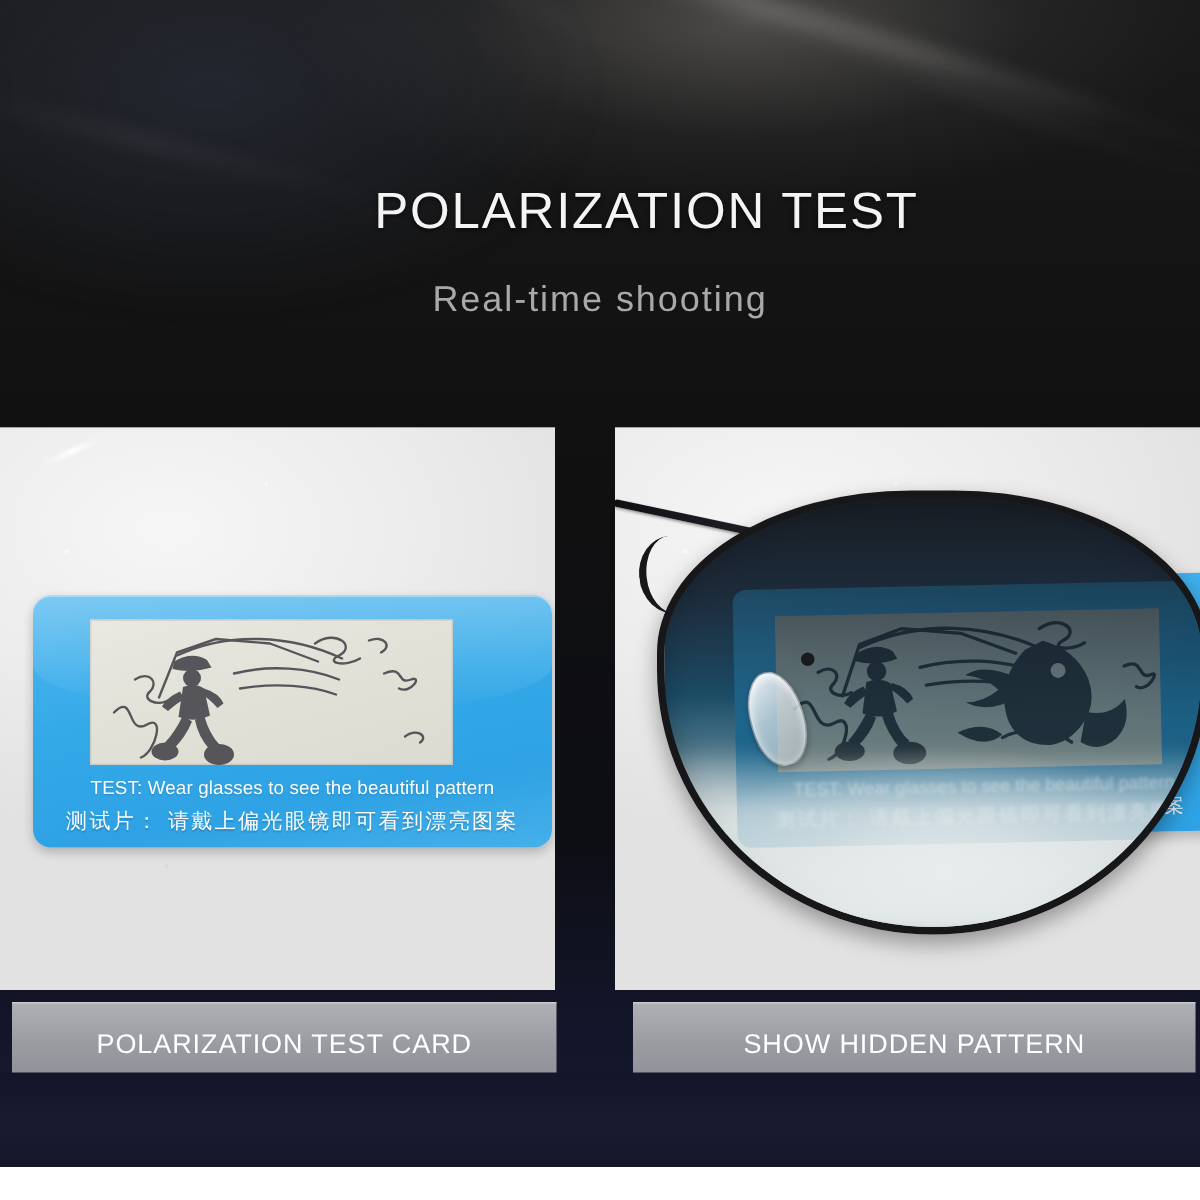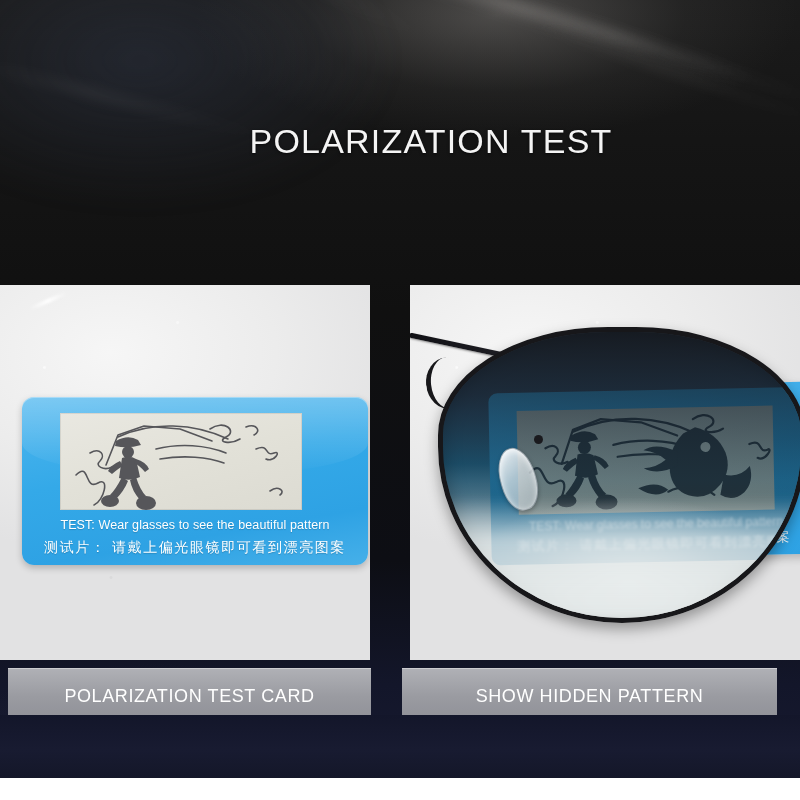--- a/index.html
+++ b/index.html
@@ -251,21 +251,21 @@
     display: flex;
     align-items: center;
     justify-content: center;
     color: #ffffff;
     font-size: 18px;
     letter-spacing: .6px;
     background: linear-gradient(180deg, #b0b1b6 0%, #9a9ba1 50%, #8e8f96 100%);
     box-shadow: inset 0 1px 0 rgba(255,255,255,.35);
   }
   .caption.left  { left: 8px;   width: 363px; }
-  .caption.right { left: 402px; width: 375px; }
+  .caption.right { left: 422px; width: 375px; }
 
   .bottom-band {
     position: absolute;
     left: 0; top: 715px; width: 800px; height: 63px;
     background: linear-gradient(180deg, #13162a 0%, #181b31 55%, #141729 100%);
   }
   .bottom-white {
     position: absolute; left: 0; top: 778px; width: 800px; height: 22px;
     background: #ffffff;
   }
@@ -278,20 +278,21 @@
   <div class="backdrop">
     <div class="glow-tl"></div>
     <div class="streak s1"></div>
     <div class="streak s2"></div>
     <div class="streak s3"></div>
     <div class="streak s4"></div>
     <div class="streak s5"></div>
   </div>
 
   <div class="headline">POLARIZATION TEST</div>
+  <div class="subhead">Real-time shooting</div>
 
   <div class="panel left">
     <div class="panel-bg"></div>
     <div class="panel-speck"></div>
     <div class="panel-scratch"></div>
 
     <div class="card">
       <div class="card-sheen"></div>
 
       <div class="card-art">

